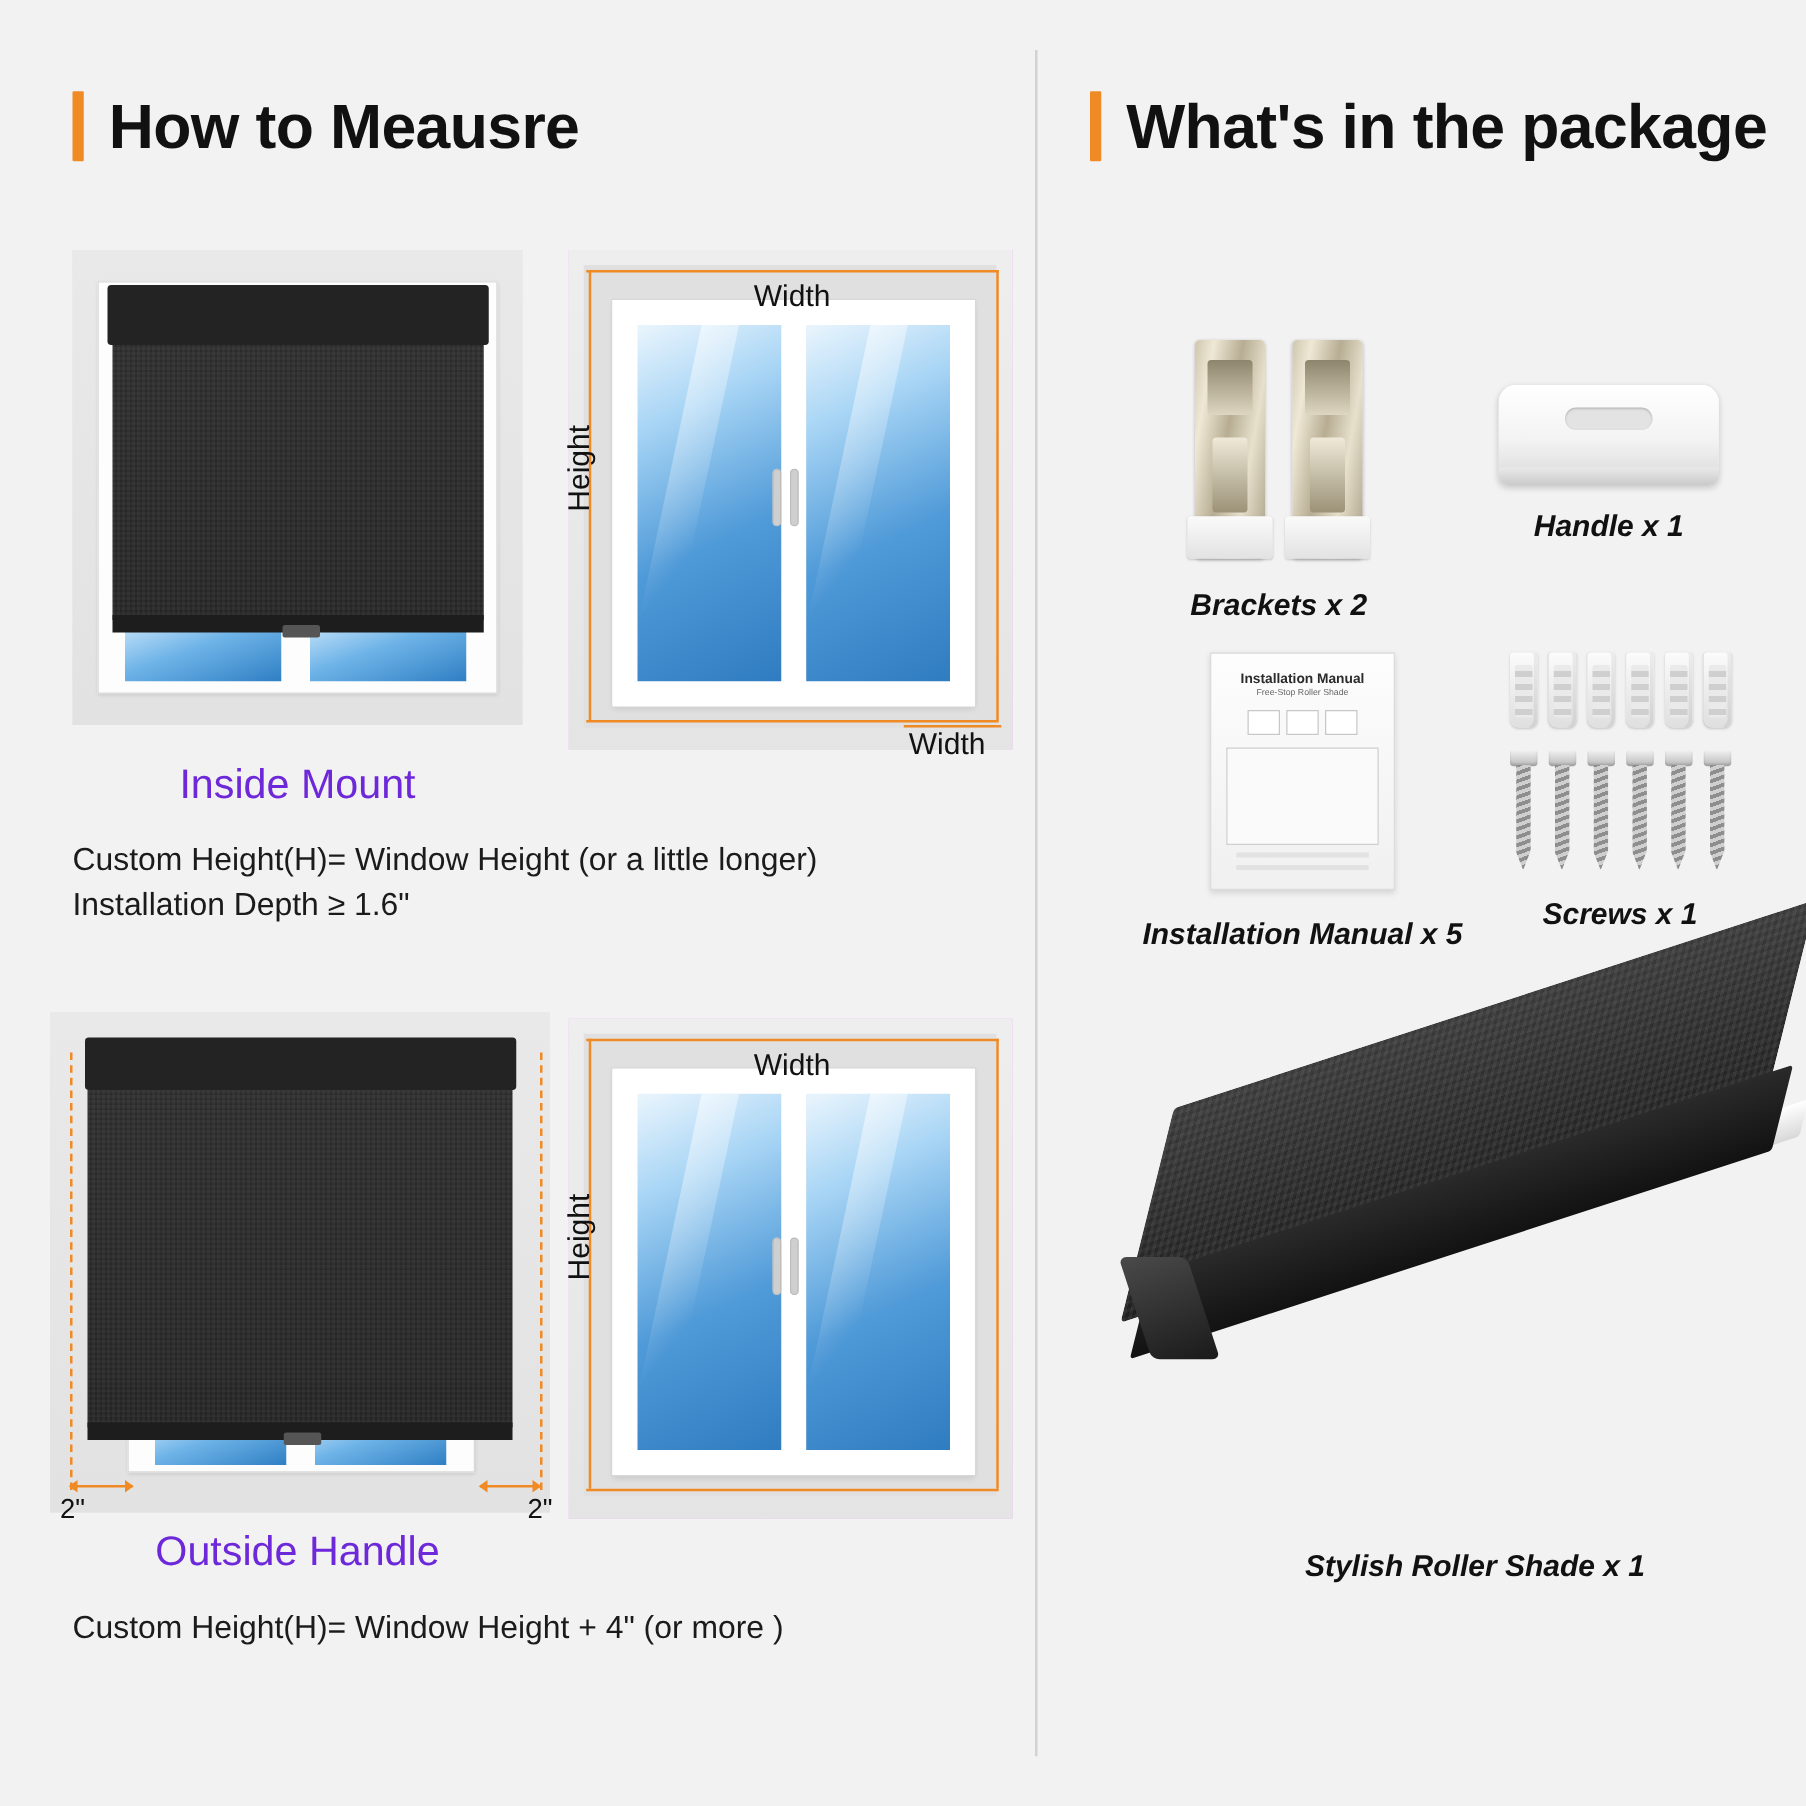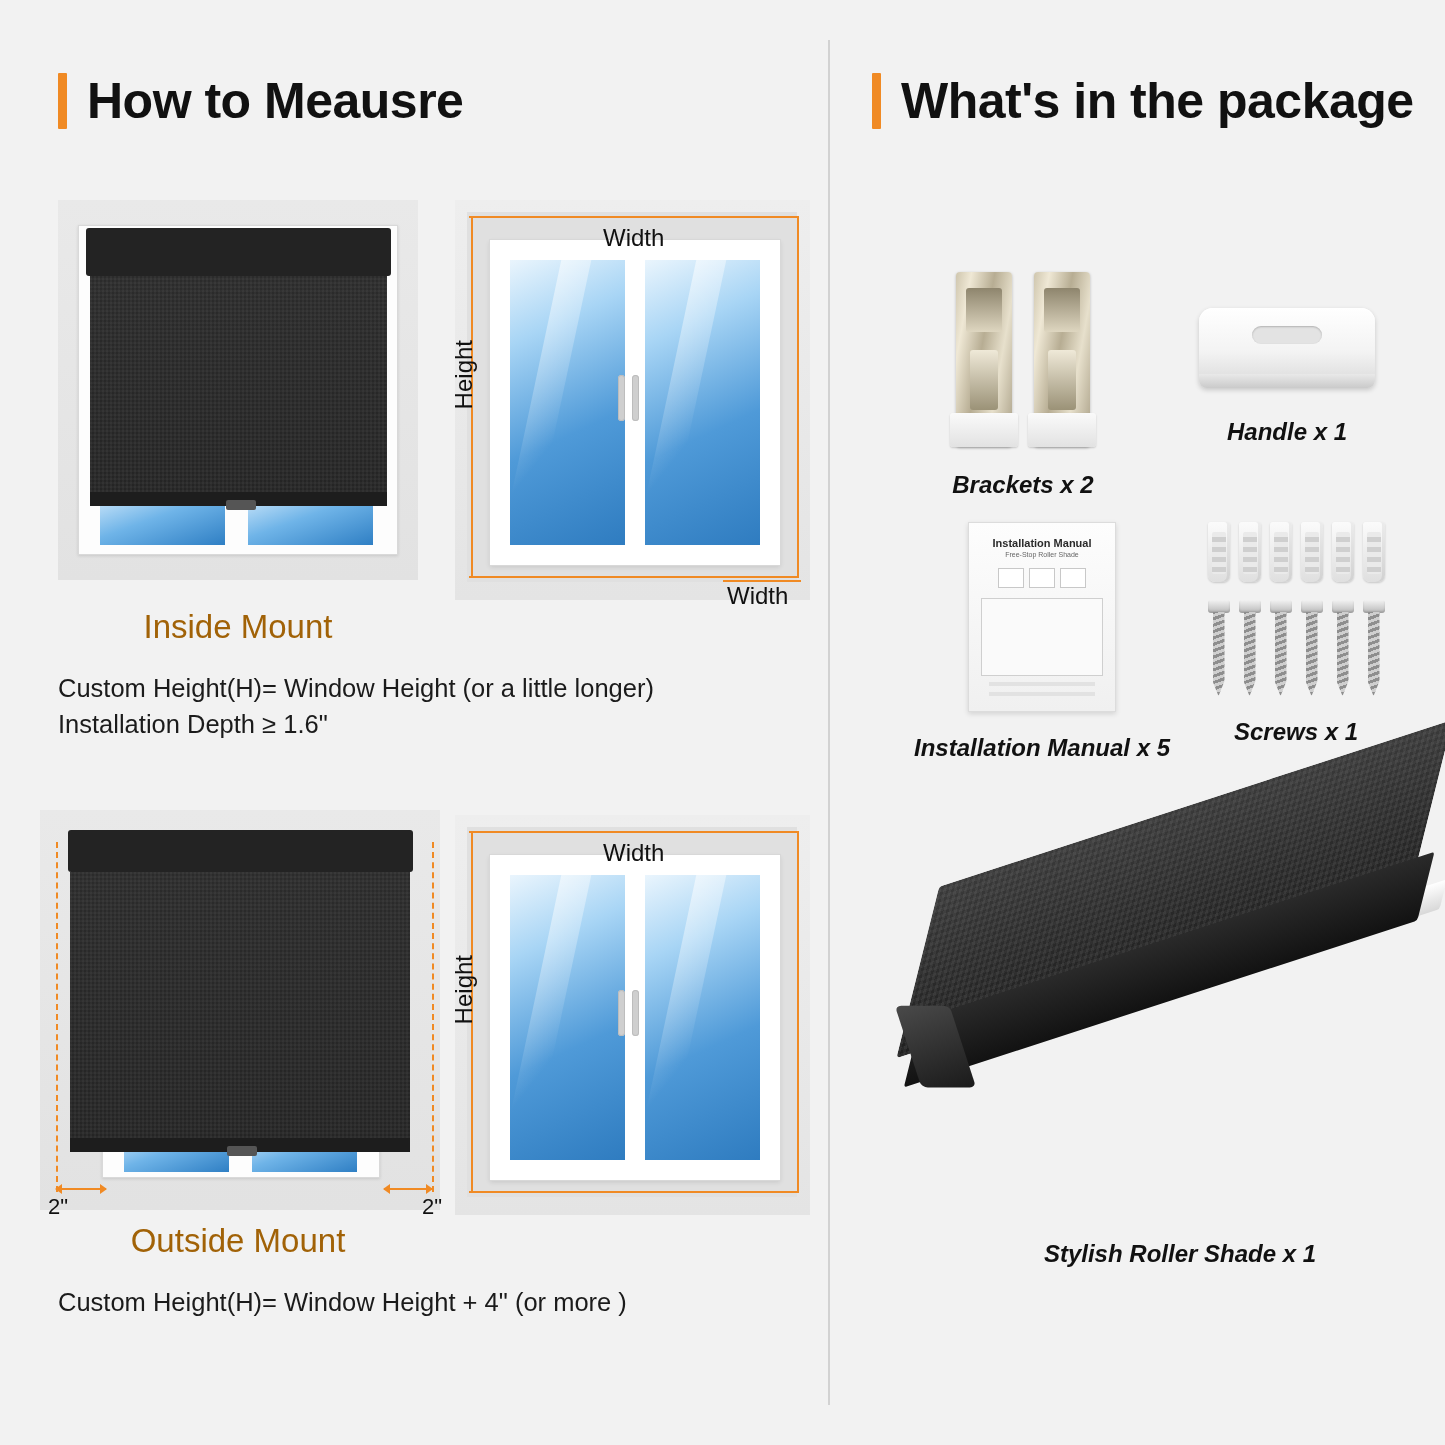--- a/index.html
+++ b/index.html
@@ -47,21 +47,21 @@
     white-space: nowrap;
     color: #111;
   }
   #h-left { left: 58px; top: 72px; }
   #h-right { left: 872px; top: 72px; }
 
   
   .mount-block { position: absolute; }
   .mount-title {
     font-size: 33px;
-    color: #a16207;
+    color: #6d28d9;
     text-align: center;
   }
   .mount-lines {
     font-size: 25.5px;
     line-height: 36px;
     color: #1b1b1b;
   }
 
   
   .shade-fig {
@@ -484,21 +484,21 @@
     <div class="mark h" style="left:14px; top:16px; width:330px;"></div>
     <div class="mark h" style="left:14px; top:376px; width:330px;"></div>
     <div class="mark v" style="left:16px; top:16px; height:360px;"></div>
     <div class="mark v" style="left:342px; top:16px; height:360px;"></div>
 
     <div class="dim-label" style="left:148px; top:24px;">Width</div>
     <div class="dim-label vert" style="left:-5px; top:140px;">Height</div>
   </div>
 
   <div class="mount-block" style="left:58px; top:1222px; width:760px;">
-    <div class="mount-title" style="width:360px;">Outside Mount</div>
+    <div class="mount-title" style="width:360px;">Outside Handle</div>
     <div class="mount-lines" style="margin-top:24px;">
       <div>Custom Height(H)= Window Height + 4" (or more )</div>
     </div>
   </div>
 
   <div class="pkg-item" style="left:928px; top:272px; width:190px;">
     <div style="display:flex; gap:22px; justify-content:center;">
       <div class="bracket">
         <span class="hole" style="top:88px;"></span>
         <span class="base"></span>
@@ -508,21 +508,21 @@
         <span class="base"></span>
       </div>
     </div>
     <div class="pkg-caption" style="margin-top:24px;">Brackets x 2</div>
   </div>
 
   <div class="pkg-item" style="left:1192px; top:308px; width:190px;">
     <div style="display:flex; justify-content:center;">
       <div class="handle-part"></div>
     </div>
-    <div class="pkg-caption" style="margin-top:30px;">Handle x 1</div>
+    <div class="pkg-caption" style="margin-top:20px;">Handle x 1</div>
   </div>
 
   <div class="pkg-item" style="left:912px; top:522px; width:260px;">
     <div style="display:flex; justify-content:center;">
       <div class="manual">
         <div class="m-title">Installation Manual</div>
         <div class="m-sub">Free-Stop Roller Shade</div>
         <div class="m-row">
             <b></b>
             <b></b>

